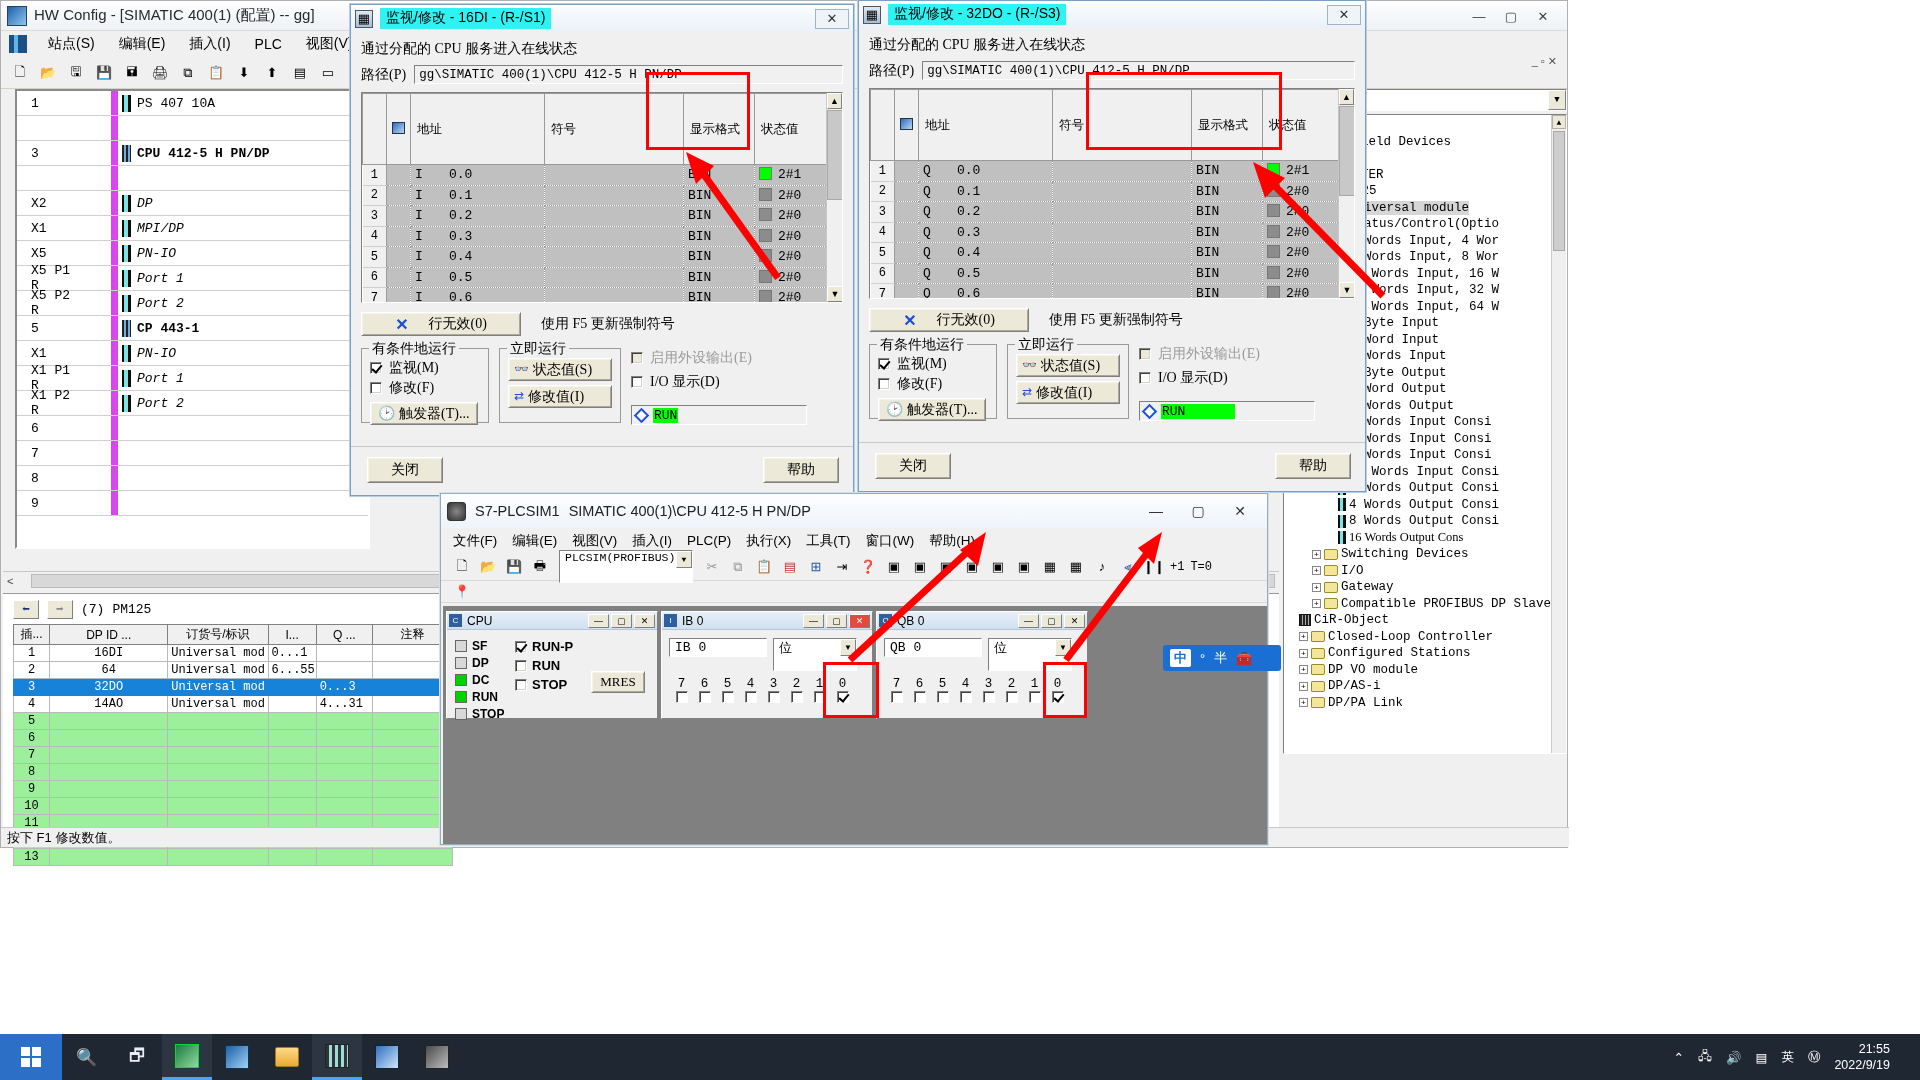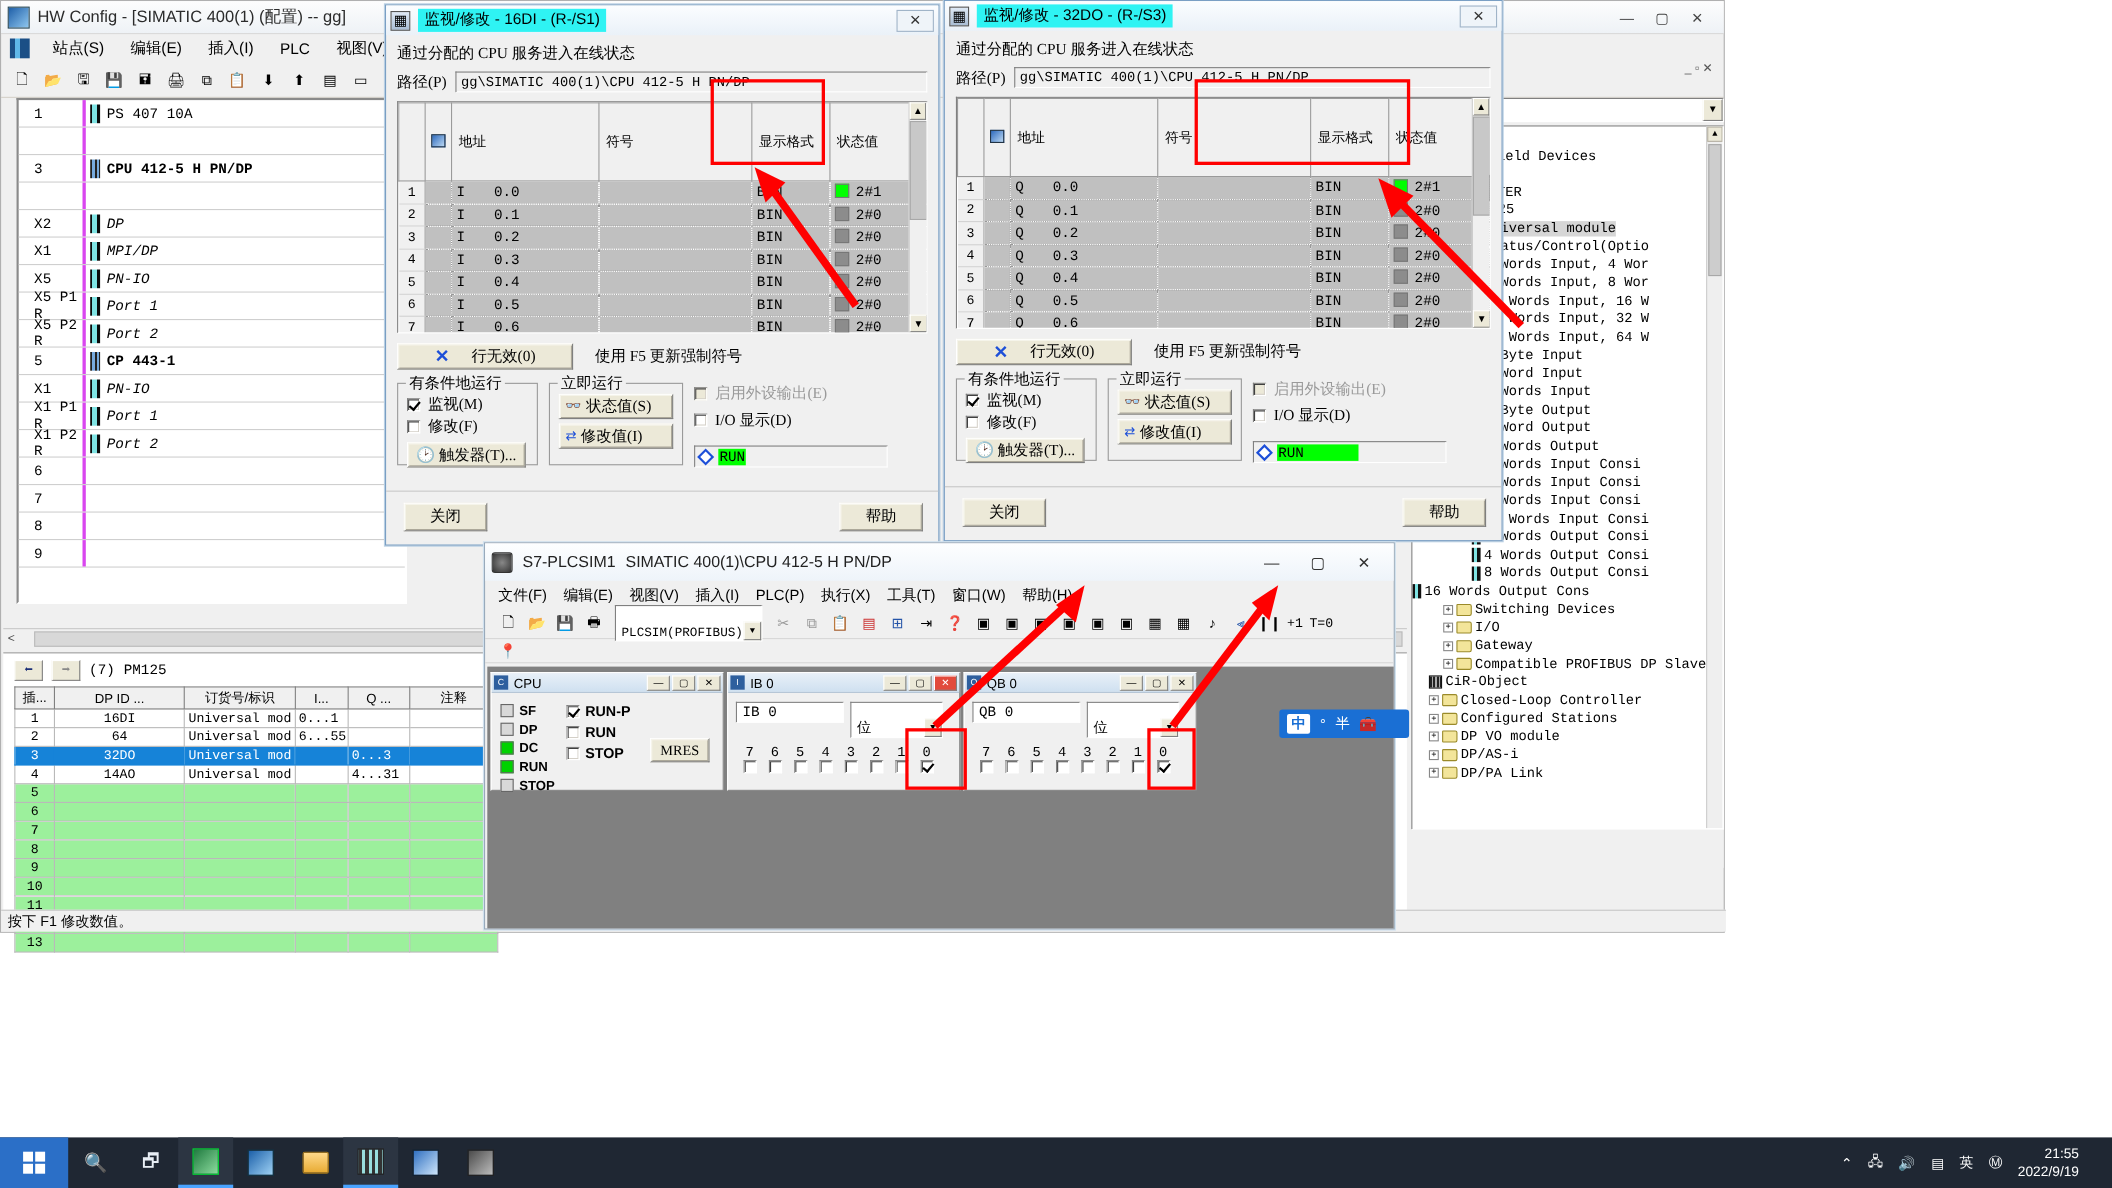--- a/index.html
+++ b/index.html
@@ -62,21 +62,21 @@
   #rack { left:14px; top:88px; width:355px; height:460px;
           background:#fff; border:2px solid; border-color:#8a8a8a #fff #fff #8a8a8a; }
   #rack-head { height:26px; background:#c6d8ea; border-bottom:1px solid #9aa6b2;
                display:flex; align-items:center; gap:6px; padding-left:6px;
                font-family:"Liberation Mono", monospace; font-size:13px; }
   .rack-row { display:flex; height:25px; align-items:center;
               font-family:"Liberation Mono", monospace; font-size:13px;
               border-bottom:1px solid #cfcfcf; }
   .rack-row .slot { width:58px; padding-left:14px; flex:none; }
   .rack-row .mod { flex:1; display:flex; align-items:center; gap:6px;
-                   border-left:3px solid #d946ef; padding-left:4px; height:100%; }
+                   border-left:7px solid #d946ef; padding-left:4px; height:100%;margin-left:36px; }
   .rack-row.bold .mod { font-weight:bold; }
   .rack-row.ital .mod { font-style:italic; }
   .modicon { width:9px; height:17px; background:linear-gradient(90deg,#0b0b0b 0 2px,#7fe3e3 2px 6px,#0b0b0b 6px 9px); flex:none;}
   .modicon.cpu { background:repeating-linear-gradient(90deg,#222 0 2px,#7ad 2px 4px); }
 
   
   #hsplit { left:2px; top:570px; width:1276px; height:18px; background:#f0f0f0;
             border-top:1px solid #c8c8c8; display:flex; align-items:center; }
   #hsplit .bar { flex:1; height:14px; margin:0 4px 0 18px; background:#d8d8d8;
                  border:1px solid #bbb;}
@@ -216,21 +216,21 @@
   .bitlbl { font-family:"Liberation Mono", monospace; font-size:12.5px; }
   .bitchk { width:12px; height:12px; background:#fff; border:1px solid;
             border-color:#808080 #fff #fff #808080;
             box-shadow: inset 1px 1px 0 #404040; position:relative; }
   .bitchk.on::after { content:""; position:absolute; left:3px; top:0px; width:4px; height:8px;
             border:solid #000; border-width:0 2px 2px 0; transform:rotate(40deg); }
   .addr-in { height:19px; background:#fff; border:1px solid;
              border-color:#808080 #fff #fff #808080; font-family:"Liberation Mono", monospace;
              font-size:13px; padding-left:5px; display:flex; align-items:center;}
   .fmt-sel { height:33px; background:#fff; border:1px solid;
-             border-color:#808080 #fff #fff #808080; display:flex; align-items:flex-end;
+             border-color:#808080 #fff #fff #808080; display:flex; align-items:flex-start;
              padding-left:5px; font-size:13px; }
   .fmt-sel .arrow { margin-left:auto; width:16px; height:17px; background:#ece9d8;
                     border:1px solid; border-color:#fff #808080 #808080 #fff;
                     display:flex; align-items:center; justify-content:center; font-size:8px;}
 
   
   .redbox { border:3px solid #ff0000; pointer-events:none; }
   .redarrow { pointer-events:none; }
 
   
@@ -638,21 +638,21 @@
             <span>2 Words Output Consi</span>
           </div>
           <div class="tnode" style="padding-left: 54px;">
             <span class="tmod"></span>
             <span>4 Words Output Consi</span>
           </div>
           <div class="tnode" style="padding-left: 54px;">
             <span class="tmod"></span>
             <span>8 Words Output Consi</span>
           </div>
-          <div class="tnode" style="">
+          <div class="tnode" style="padding-left: 54px; font-family: Liberation Serif, serif;">
             <span class="tmod"></span>
             <span>16 Words Output Cons</span>
           </div>
           <div class="tnode" style="padding-left: 28px;">
             <span class="tplus">+</span>
             <span class="tfold"></span>
             <span>Switching Devices</span>
           </div>
           <div class="tnode" style="padding-left: 28px;">
             <span class="tplus">+</span>

